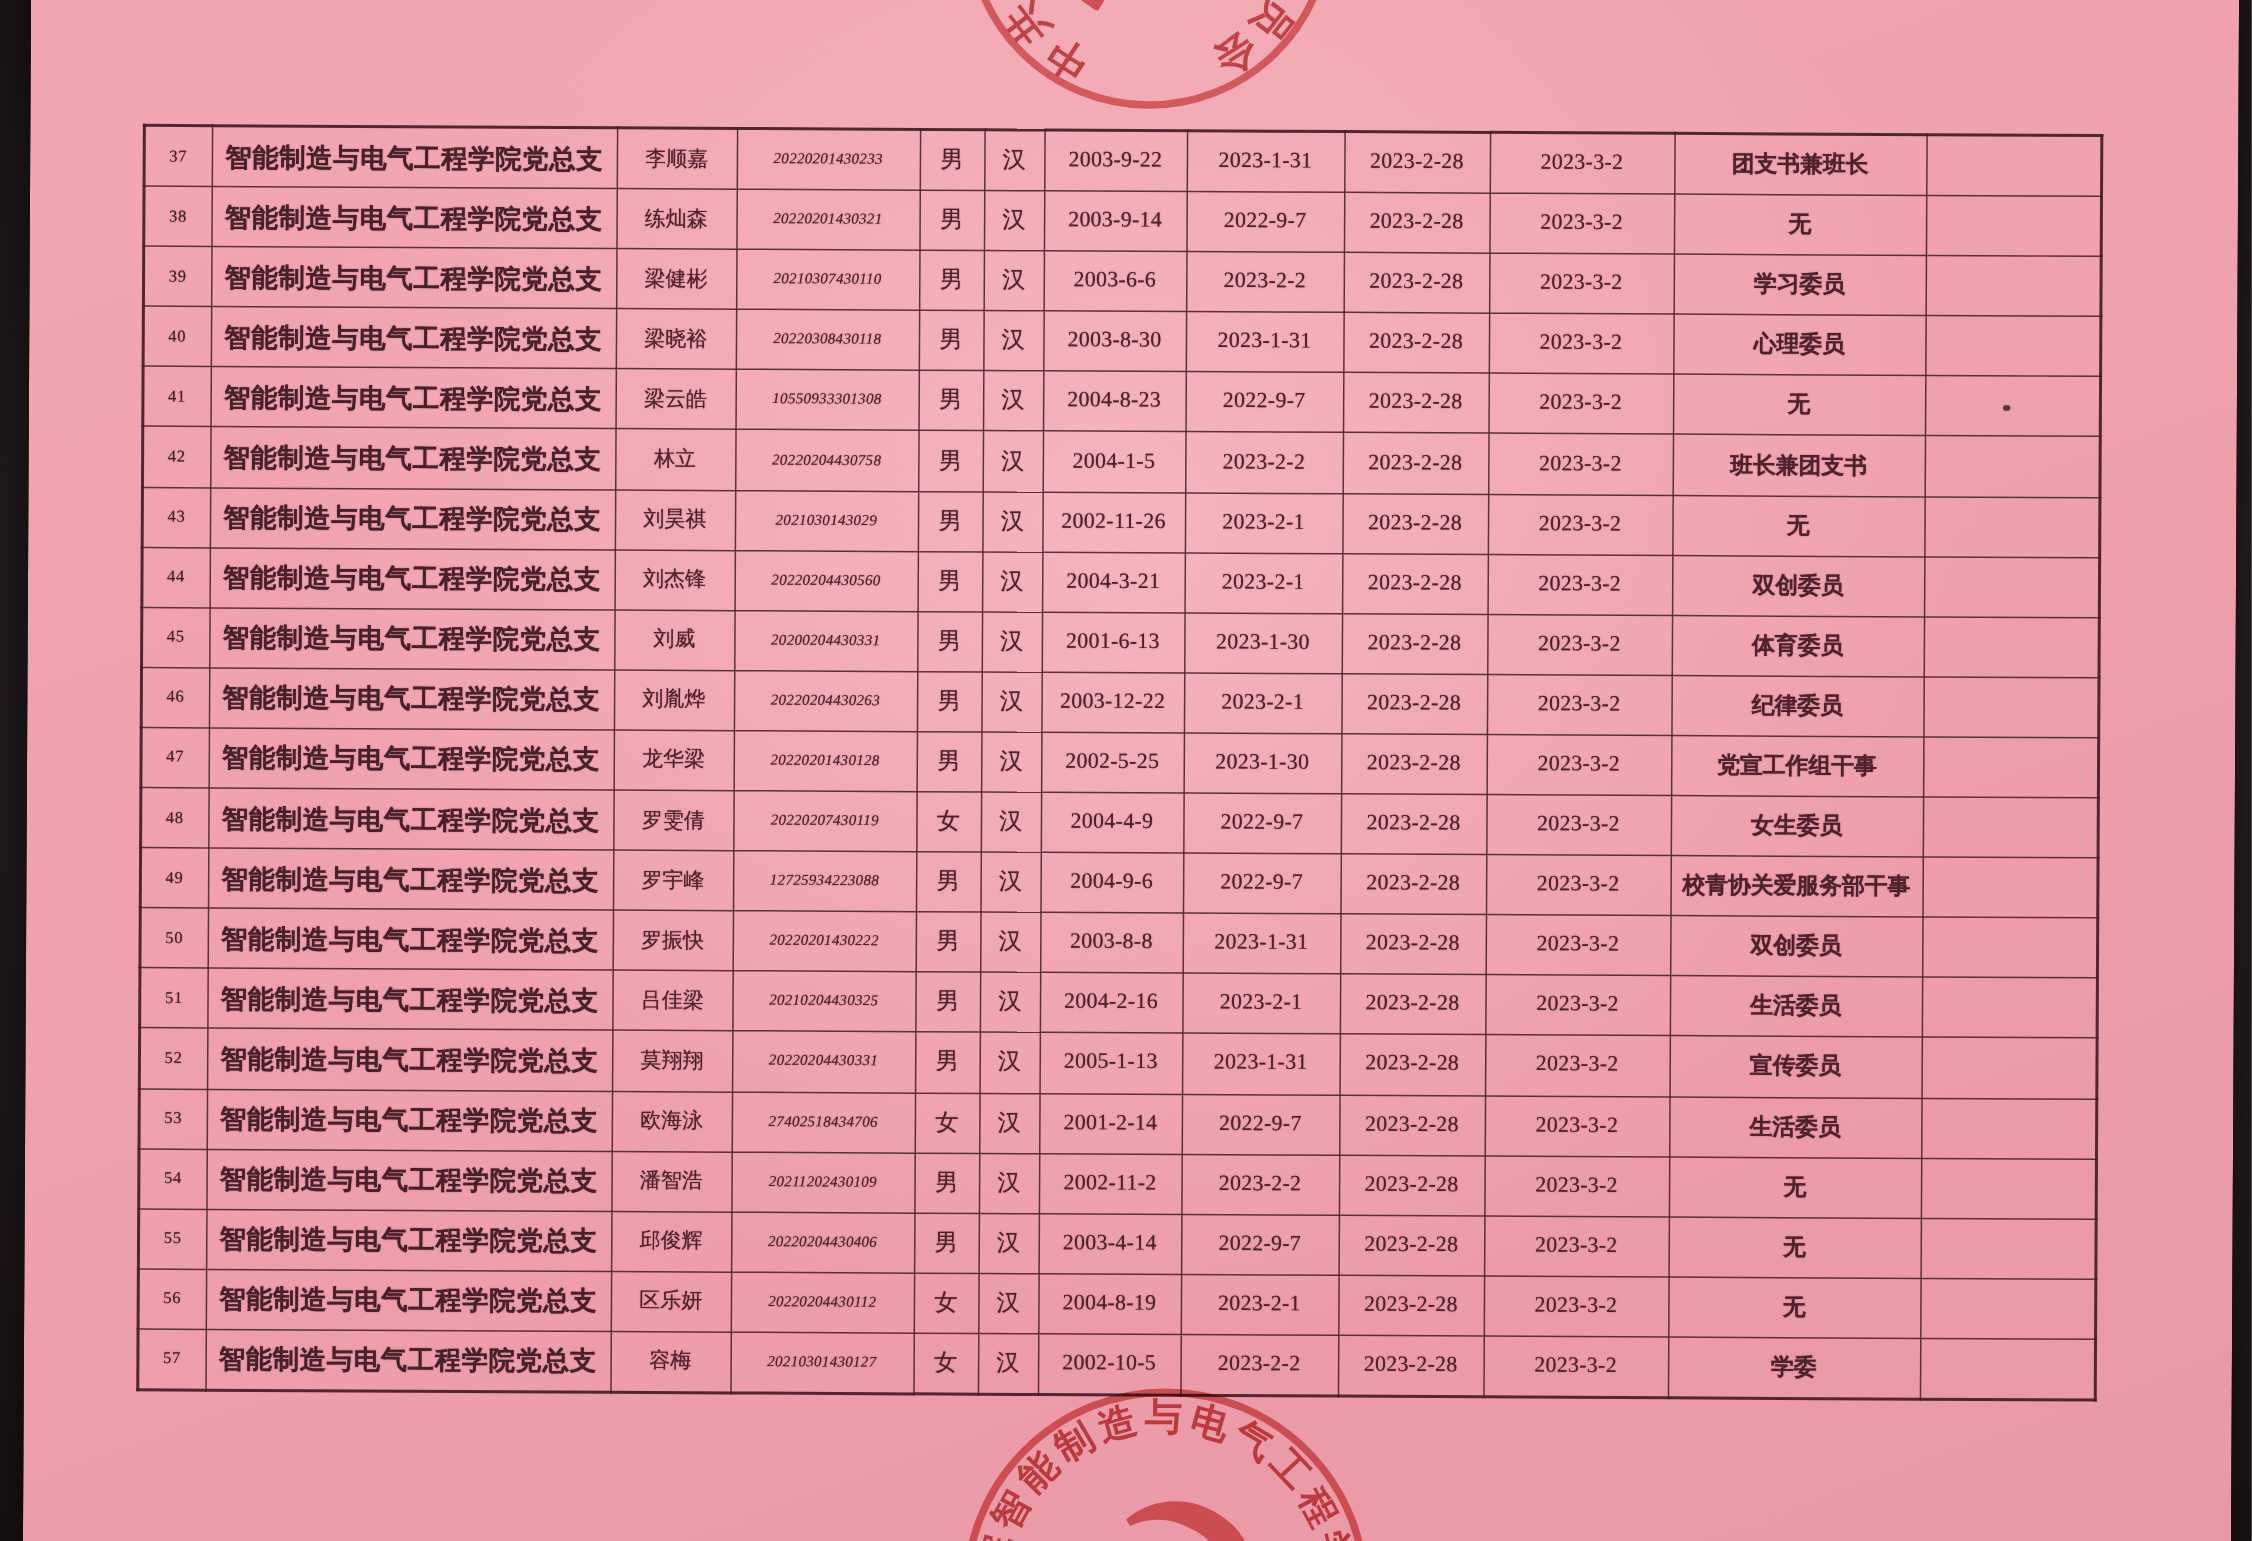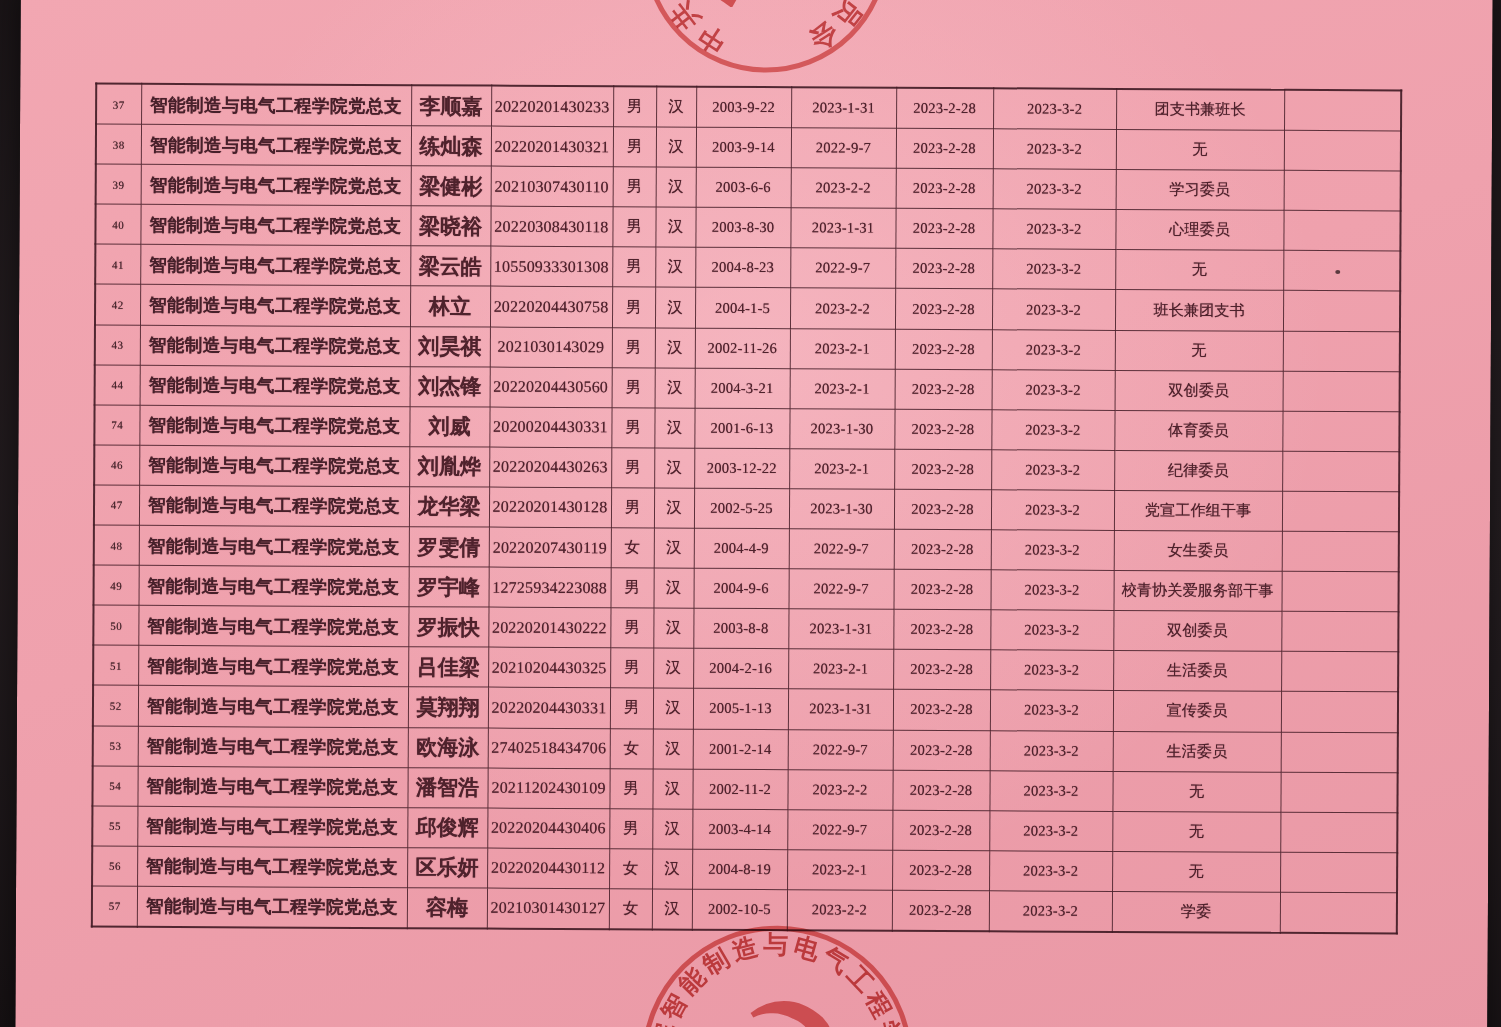--- a/index.html
+++ b/index.html
@@ -35,25 +35,25 @@
     padding: 0 2px;
     text-align: center;
     vertical-align: middle;
     overflow: hidden;
     white-space: nowrap;
     text-shadow: 0 0 0.8px rgba(90,35,48,0.75);
   }
   table.roster { border: 2.4px solid rgba(66,28,38,0.92); }
   td.c-serial       { font-size: 11px; color: #402329; letter-spacing: 0.5px; }
   td.c-organization { font-size: 17.5px; font-weight: 700; color: #46202a; letter-spacing: 0.5px; }
-  td.c-name         { font-size: 21px; font-weight: 700; }
-  td.c-id-number    { font-size: 16px; letter-spacing: 0.2px; }
+  td.c-name         { font-size: 14px; font-weight: 400; }
+  td.c-id-number    { font-size: 10px; letter-spacing: 0.2px; font-style: italic; }
   td.c-gender, td.c-ethnicity { font-size: 15.5px; }
   td.c-date-1, td.c-date-2, td.c-date-3, td.c-date-4 { font-size: 14.6px; letter-spacing: 0.2px; }
-  td.c-position     { font-size: 15.2px; }
+  td.c-position     { font-size: 15.2px; font-weight: bold; }
   .stamp {
     position: absolute;
     pointer-events: none;
     mix-blend-mode: multiply;
   }
   .stamp-top    { left: 605px; top: -176px; }
   .stamp-bottom { left: 592px; top: 905px; }
   .stamp text, .stamp textPath {
     font-family: "Liberation Serif", "DejaVu Serif", serif;
     font-weight: 700;
@@ -206,21 +206,21 @@
           <td class="c-gender">男</td>
           <td class="c-ethnicity">汉</td>
           <td class="c-date-1">2004-3-21</td>
           <td class="c-date-2">2023-2-1</td>
           <td class="c-date-3">2023-2-28</td>
           <td class="c-date-4">2023-3-2</td>
           <td class="c-position">双创委员</td>
           <td class="c-blank"></td>
         </tr>
         <tr>
-          <td class="c-serial">74</td>
+          <td class="c-serial">45</td>
           <td class="c-organization">智能制造与电气工程学院党总支</td>
           <td class="c-name">刘威</td>
           <td class="c-id-number">20200204430331</td>
           <td class="c-gender">男</td>
           <td class="c-ethnicity">汉</td>
           <td class="c-date-1">2001-6-13</td>
           <td class="c-date-2">2023-1-30</td>
           <td class="c-date-3">2023-2-28</td>
           <td class="c-date-4">2023-3-2</td>
           <td class="c-position">体育委员</td>

